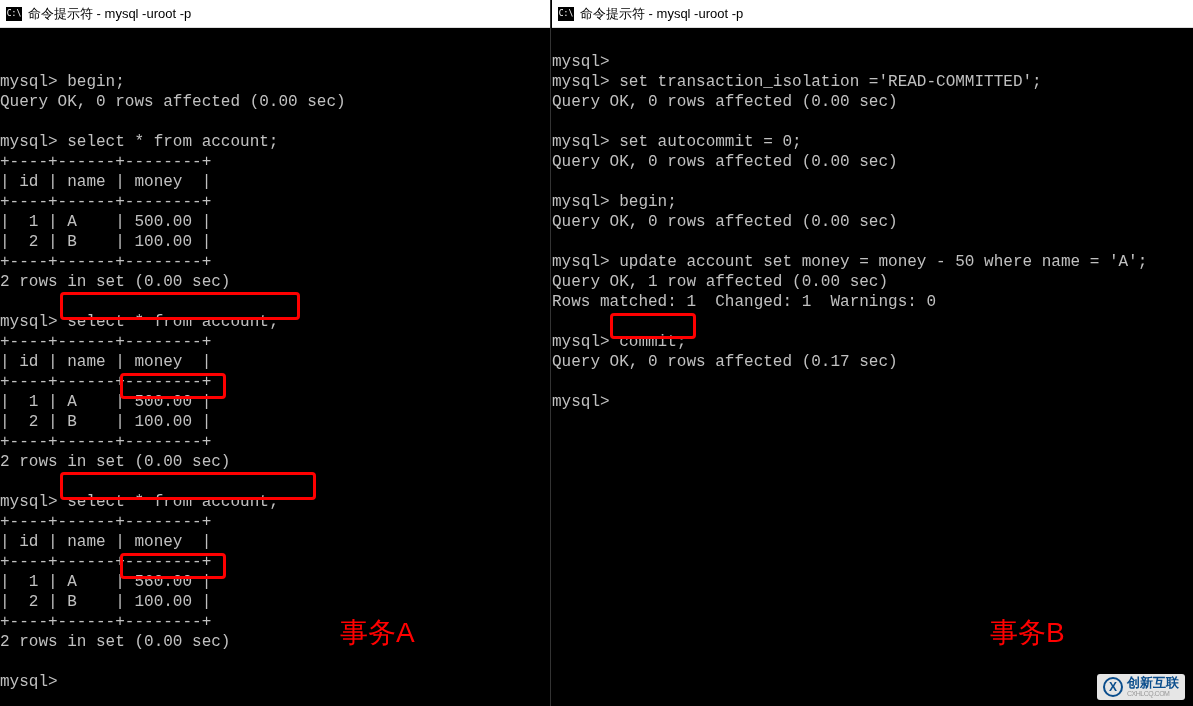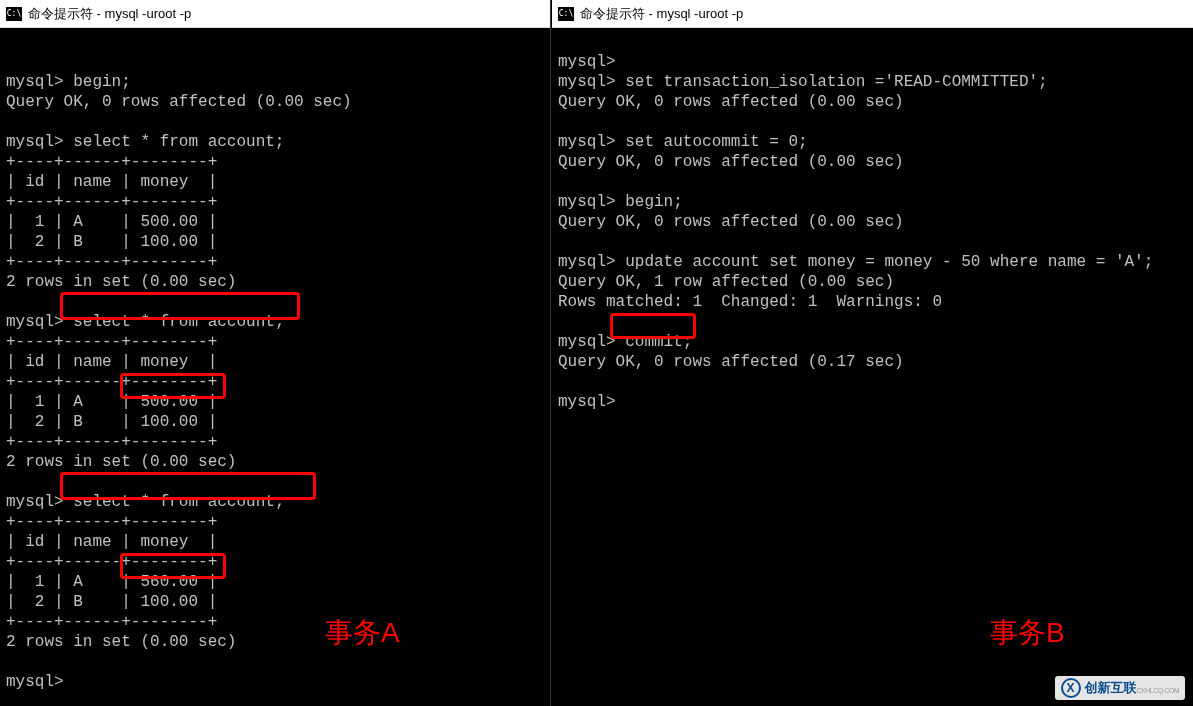--- a/index.html
+++ b/index.html
@@ -41,21 +41,21 @@
     color: #fff;
     font-size: 8px;
     font-family: Consolas, monospace;
   }
   .terminal {
     font-family: "SimSun", Consolas, "Courier New", monospace;
     font-size: 16px;
     line-height: 20px;
     color: #c0c0c0;
     white-space: pre;
-    padding: 4px 6px;
+    padding: 4px 0;
     position: relative;
   }
   .highlight-box {
     position: absolute;
     border: 3px solid #ff0000;
     border-radius: 4px;
     pointer-events: none;
   }
   .label {
     position: absolute;
@@ -83,21 +83,21 @@
     height: 20px;
     border: 2px solid #0a4d8c;
     border-radius: 50%;
     display: flex;
     align-items: center;
     justify-content: center;
     color: #0a4d8c;
     font-weight: bold;
     font-size: 12px;
   }
-  .watermark .txt { display:flex; flex-direction:row; line-height:1.1;align-items:flex-end; }
+  .watermark .txt { display:flex; flex-direction:column; line-height:1.1; }
   .watermark .cn { font-size: 13px; font-weight:bold; color:#0a4d8c; }
   .watermark .en { font-size: 7px; color:#999; letter-spacing:-0.5px; }
 </style>
 </head>
 <body>
 
 <div class="window window-left">
   <div class="titlebar">
     <div class="icon">C:\</div>
     <span>命令提示符 - mysql  -uroot -p</span>
@@ -163,21 +163,21 @@
 <span>Rows matched: 1  Changed: 1  Warnings: 0</span>
 <span></span>
 <span>mysql&gt; commit;</span>
 <span>Query OK, 0 rows affected (0.17 sec)</span>
 <span></span>
 <span>mysql&gt;</span>
     <div class="highlight-box" style="left:58px; top:285px; width:86px; height:26px;"></div>
   </div>
 </div>
 
-<div class="label" style="left:325px; top:614px;">事务A</div>
+<div class="label" style="left:340px; top:614px;">事务A</div>
 <div class="label" style="left:990px; top:614px;text-align:right;">事务B</div>
 
 <div class="watermark">
   <div class="logo">X</div>
   <div class="txt">
     <span class="cn">创新互联</span>
     <span class="en">CXHLCQ.COM</span>
   </div>
 </div>
 

